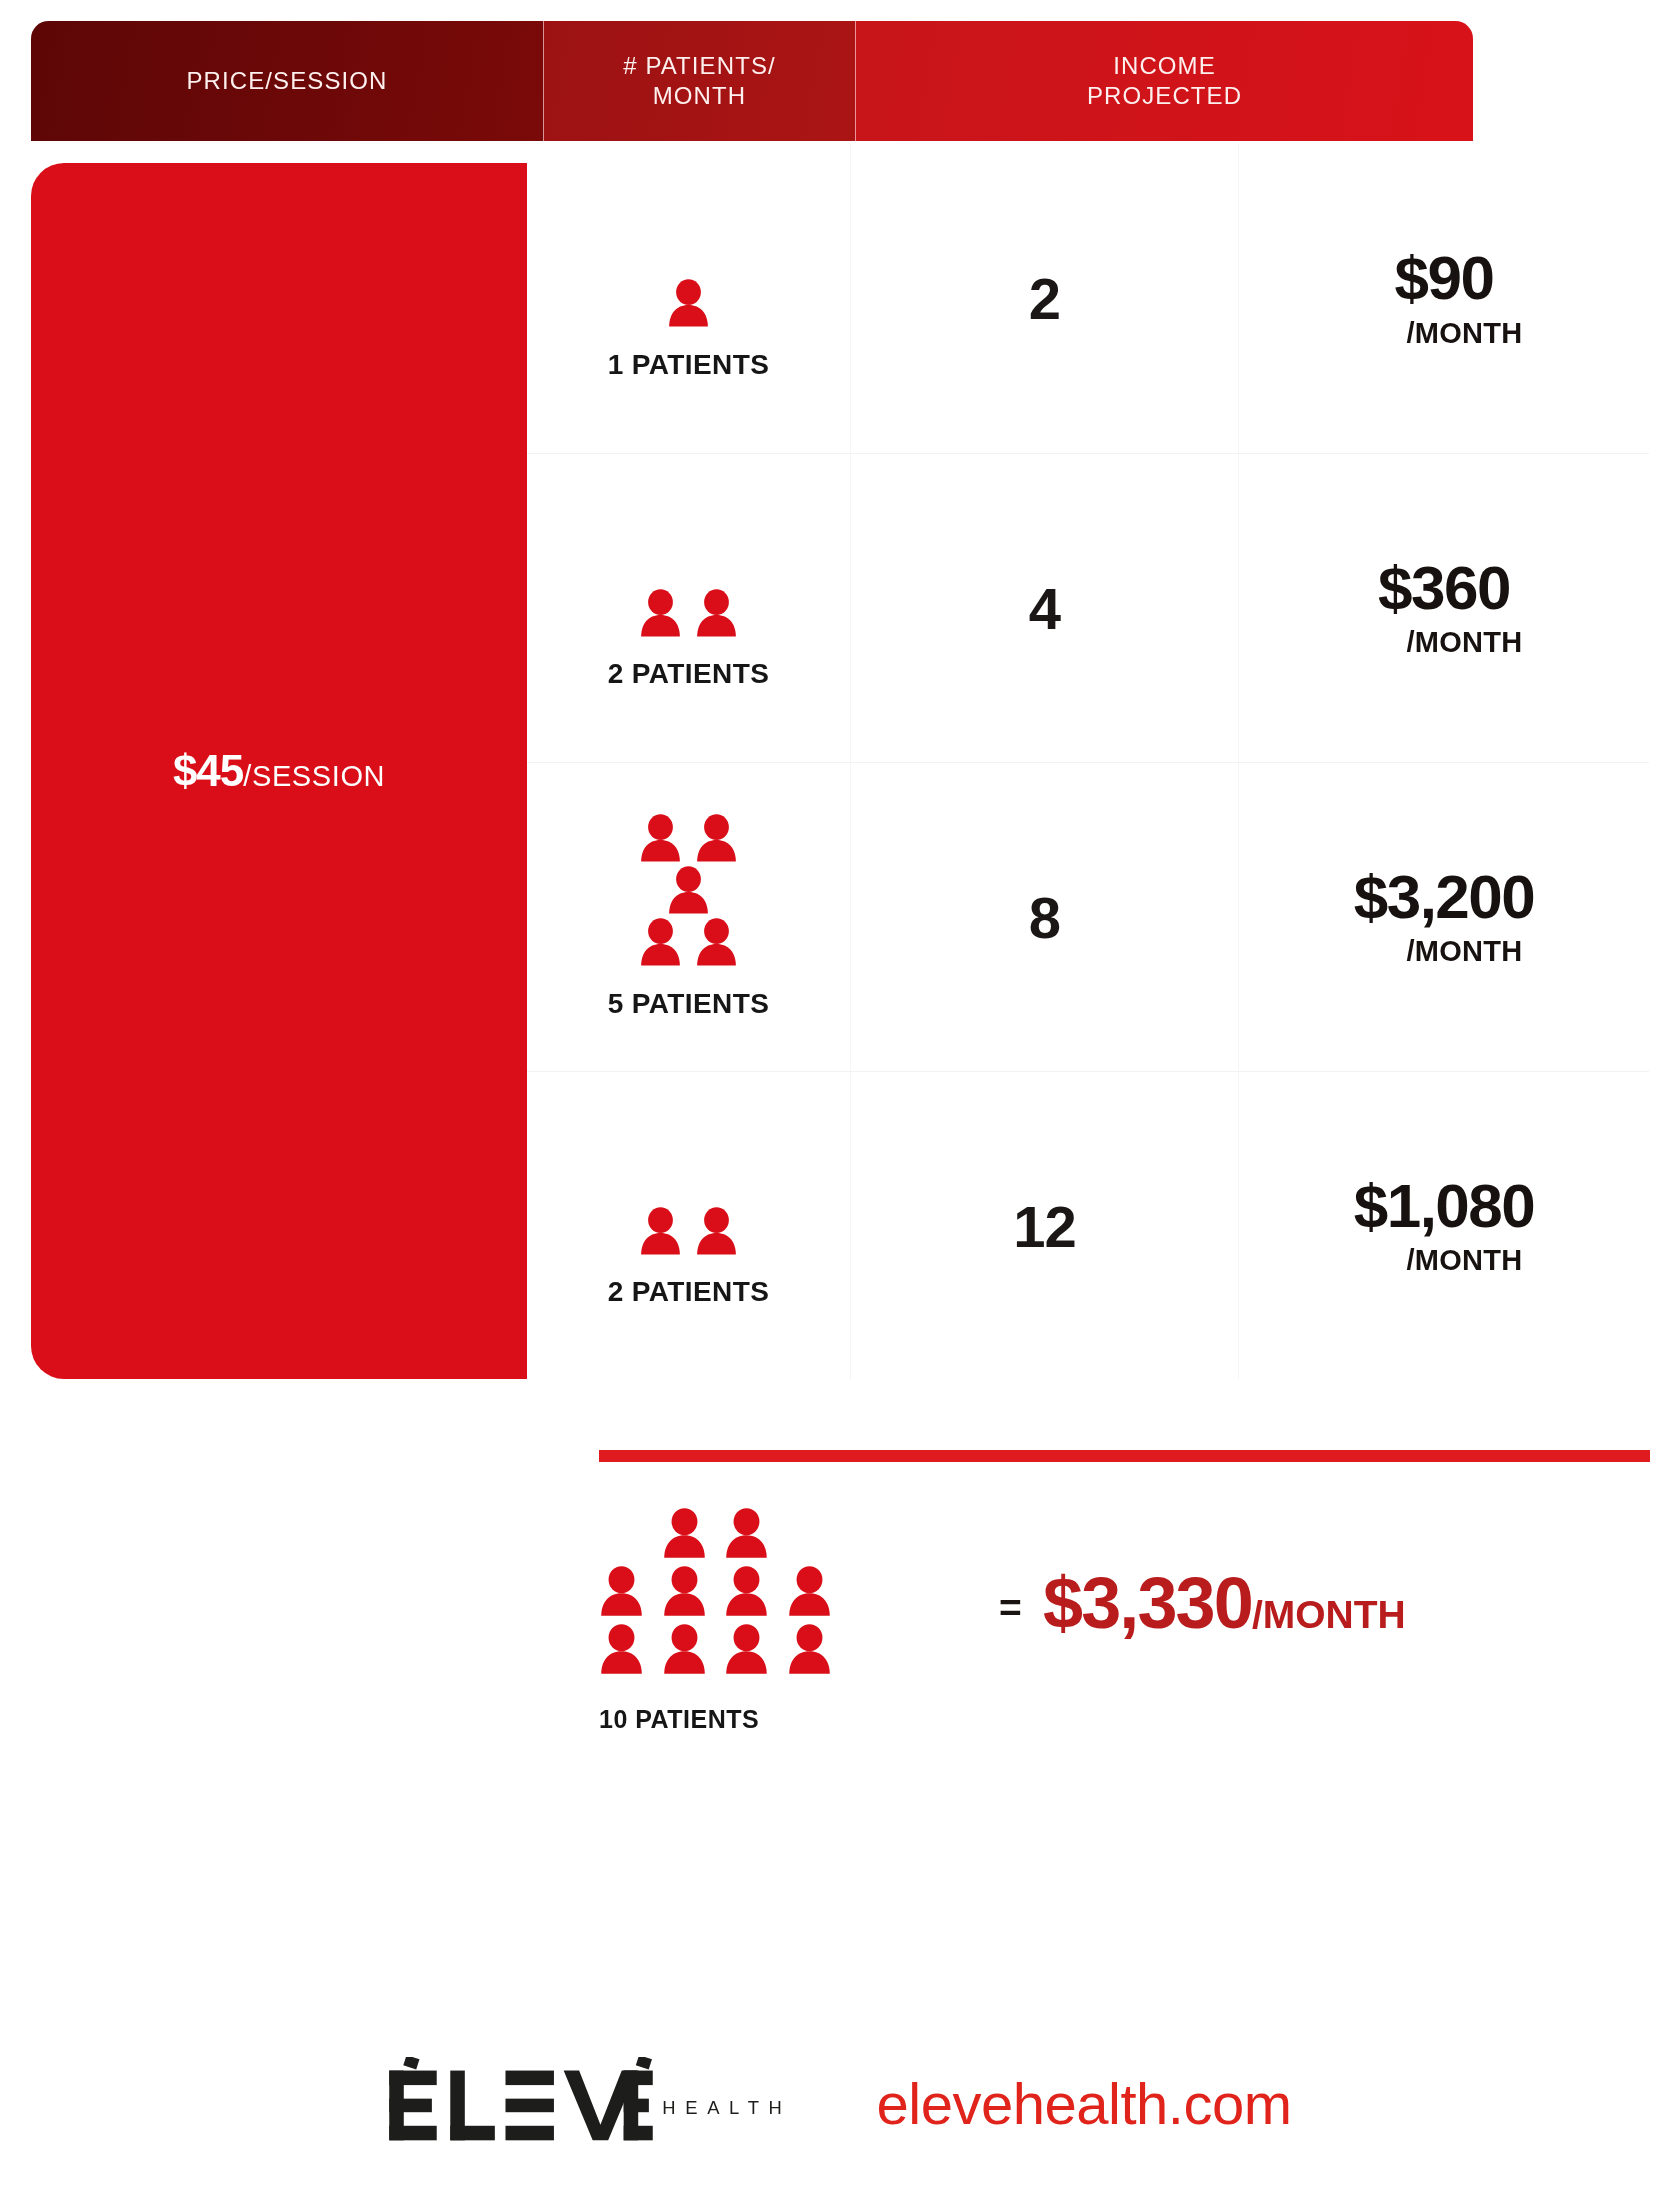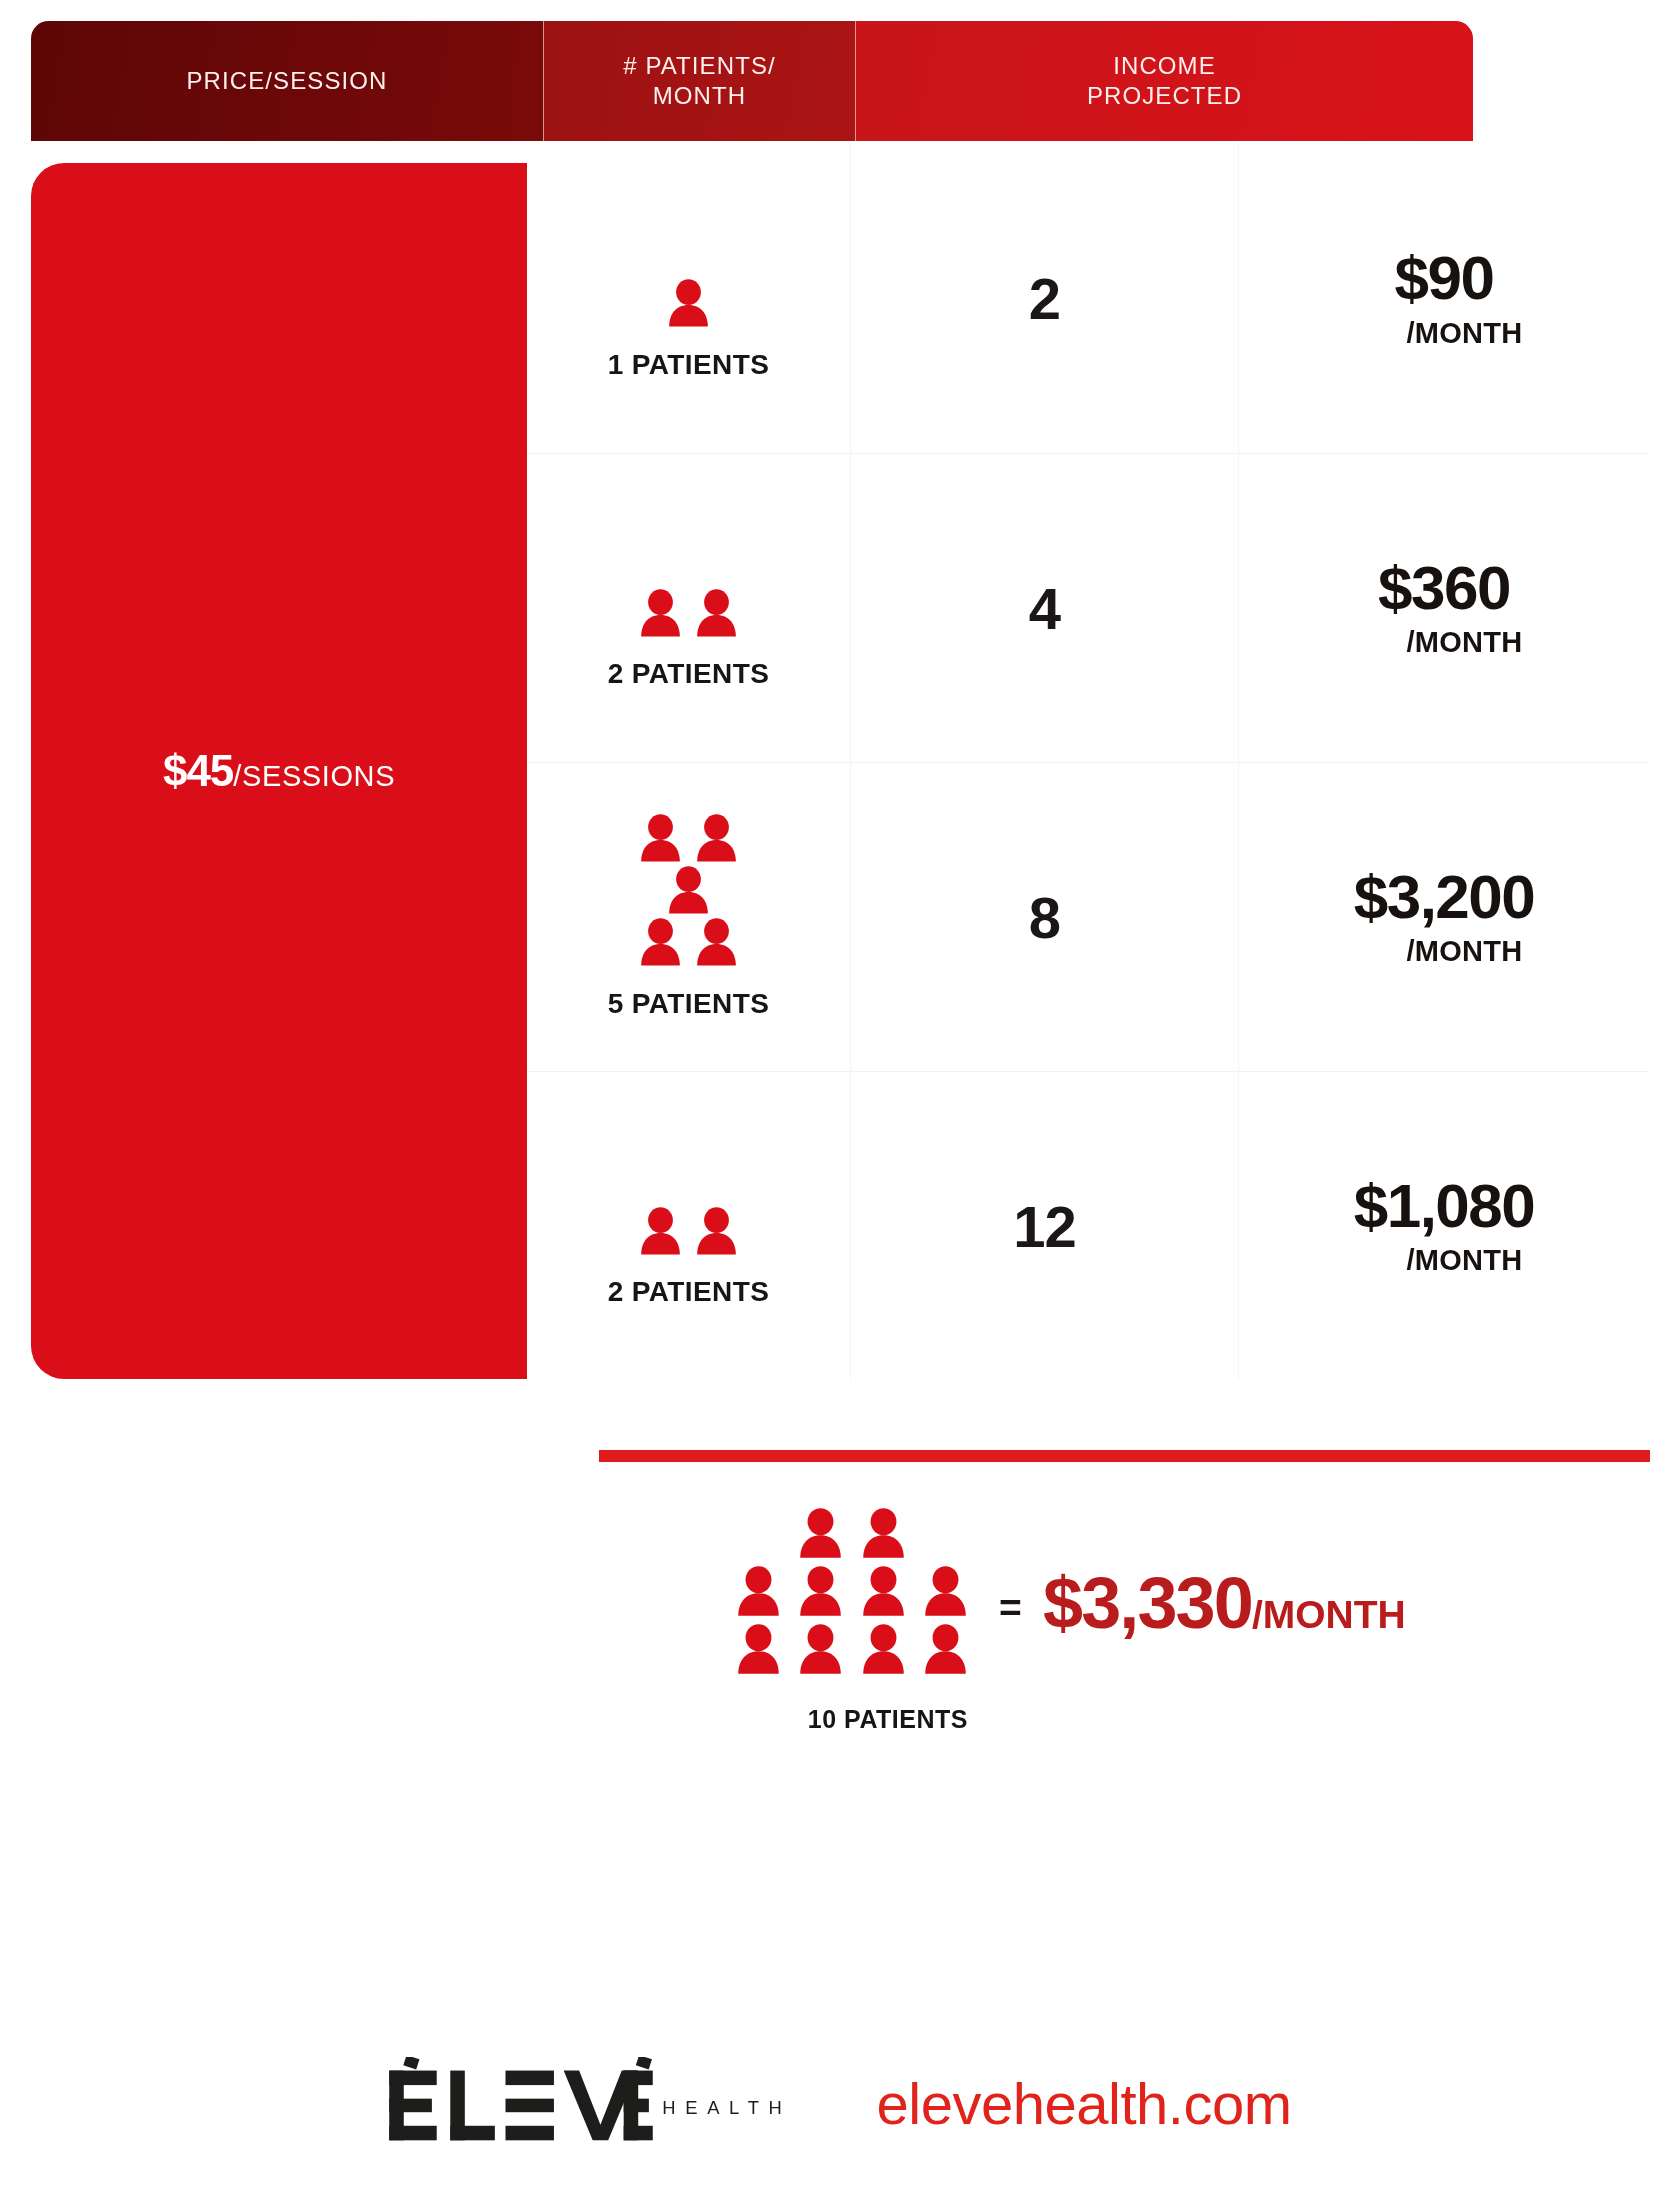--- a/index.html
+++ b/index.html
@@ -172,21 +172,21 @@
     top: 1485px;
     width: 1051px;
     height: 272px;
     display: flex;
     align-items: center;
   }
   .total-people {
     width: 369px;
     display: flex;
     flex-direction: column;
-    align-items: flex-end;
+    align-items: flex-start;
   }
   .total-label {
     font-size: 25px;
     font-weight: 700;
     color: #161616;
     letter-spacing: 0.5px;
     margin-top: 23px;
   }
   .equals {
     font-size: 39px;
@@ -252,21 +252,21 @@
 MONTH</span>
   </div>
   <div class="hcell c4">
     <span style="white-space:pre-line">INCOME
 PROJECTED</span>
   </div>
 </div>
 
 <div class="price-panel">
   <div class="price-text">
-    <span class="price-amount">$45</span><span class="price-unit">/SESSIONS</span>
+    <span class="price-amount">$45</span><span class="price-unit">/SESSION</span>
   </div>
 </div>
 
 <div class="body-grid" id="body-grid">
     <div class="brow">
       <div class="bcell patients">
         <div class="people-wrap">
           <div class="prow" style="gap:13.6px;margin-bottom:1.9px">
             <svg class="person" width="43" height="50" viewBox="0 0 40 46">
               <ellipse cx="20" cy="12" rx="11.5" ry="12" fill="#d90e18"></ellipse>

